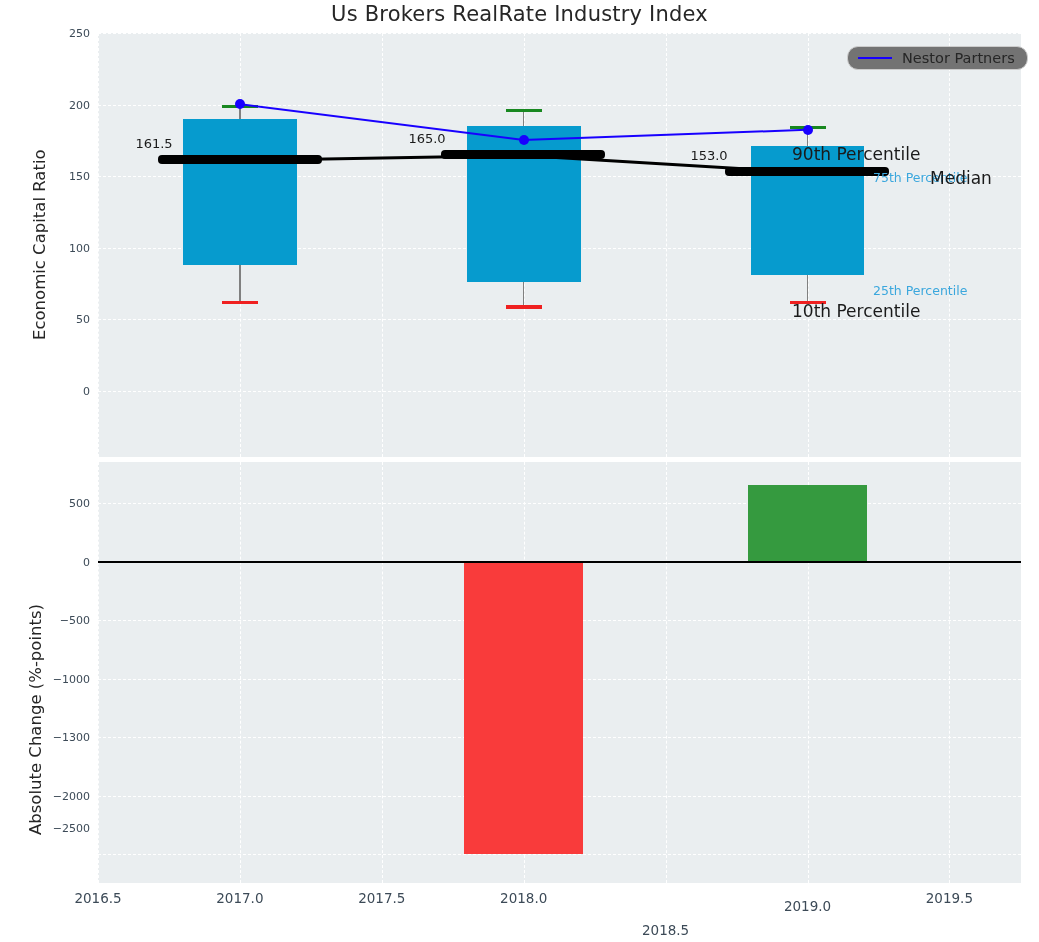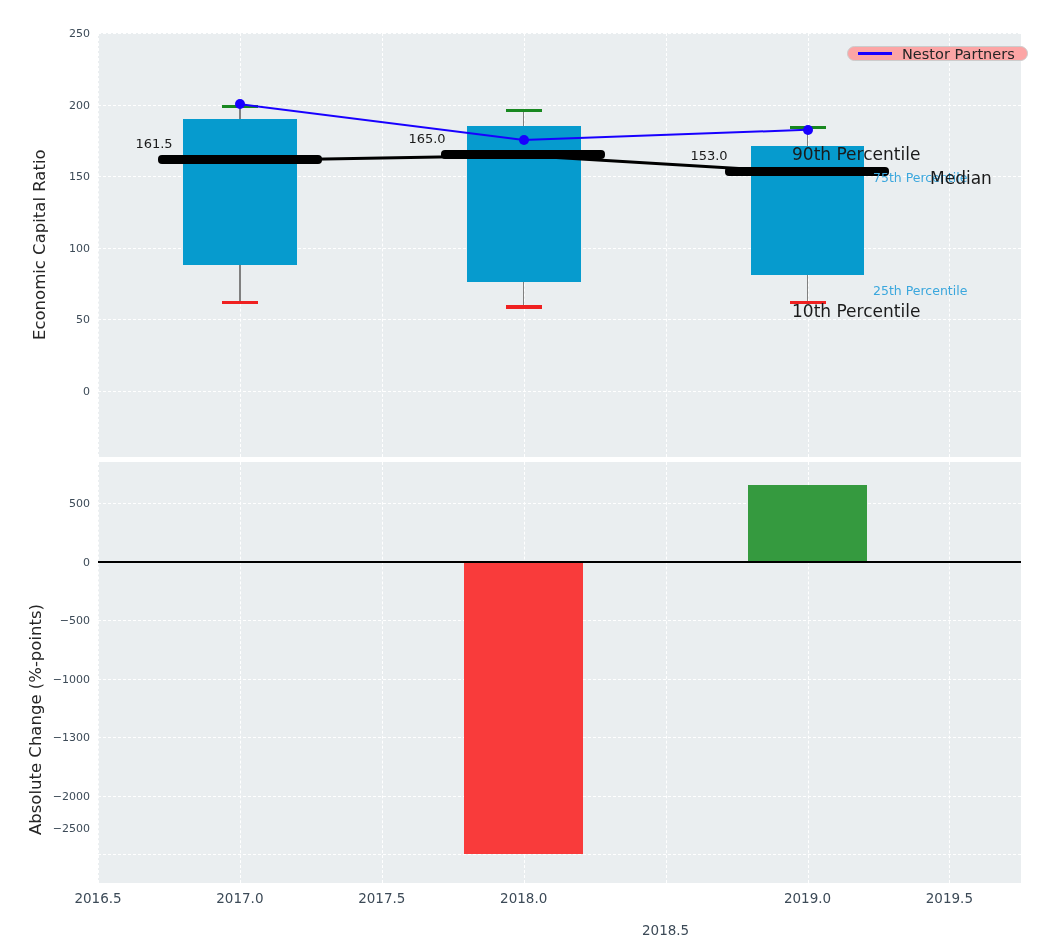--- a/index.html
+++ b/index.html
@@ -171,22 +171,22 @@
     font-size: 12.5px;
     color: #3ba7dd;
     margin-top: 20px;
   }
 
   
   #legend {
     position: absolute;
     left: 847px;
     top: 46px;
-    height: 15px;
-    background: #fca5a5;
+    height: 24px;
+    background: #737373;
     border: 1px solid #cccccc;
     border-radius: 11px;
     display: flex;
     align-items: center;
     padding: 0 12px 0 10px;
     box-sizing: border-box;
   }
   #legend .legend-swatch {
     width: 34px;
     height: 2.4px;
@@ -210,20 +210,21 @@
     width: 100%;
     height: 2.2px;
     background: #000000;
   }
 </style>
 </head>
 <body>
 
 <div id="figure">
 
+  <div class="fig-title">Us Brokers RealRate Industry Index</div>
 
   <div class="panel" id="panel-top">
 
     <div class="gridline-h" style="top:0px;"></div>
     <div class="gridline-h" style="top:71.5px;"></div>
     <div class="gridline-h" style="top:143px;"></div>
     <div class="gridline-h" style="top:214.5px;"></div>
     <div class="gridline-h" style="top:286px;"></div>
     <div class="gridline-h" style="top:357.5px;"></div>
 
@@ -319,17 +320,17 @@
   <div class="ytick-inner" style="left:0px; top:828px;">−2500</div>
 
   <div class="ylabel" style="left:30px; top:340px;">Economic Capital Ratio</div>
   <div class="ylabel" style="left:26px; top:835px;">Absolute Change (%-points)</div>
 
   <div class="xtick" style="left:98px;">2016.5</div>
   <div class="xtick" style="left:239.9px;">2017.0</div>
   <div class="xtick" style="left:381.8px;">2017.5</div>
   <div class="xtick" style="left:523.7px;">2018.0</div>
   <div class="xtick" style="left:665.6px;margin-top:32px;">2018.5</div>
-  <div class="xtick" style="left:807.5px;">2019.0</div>
+  <div class="xtick" style="left:807.5px;margin-top:8px;">2019.0</div>
   <div class="xtick" style="left:949.4px;">2019.5</div>
 
 
 </div>
 
 </body></html>

